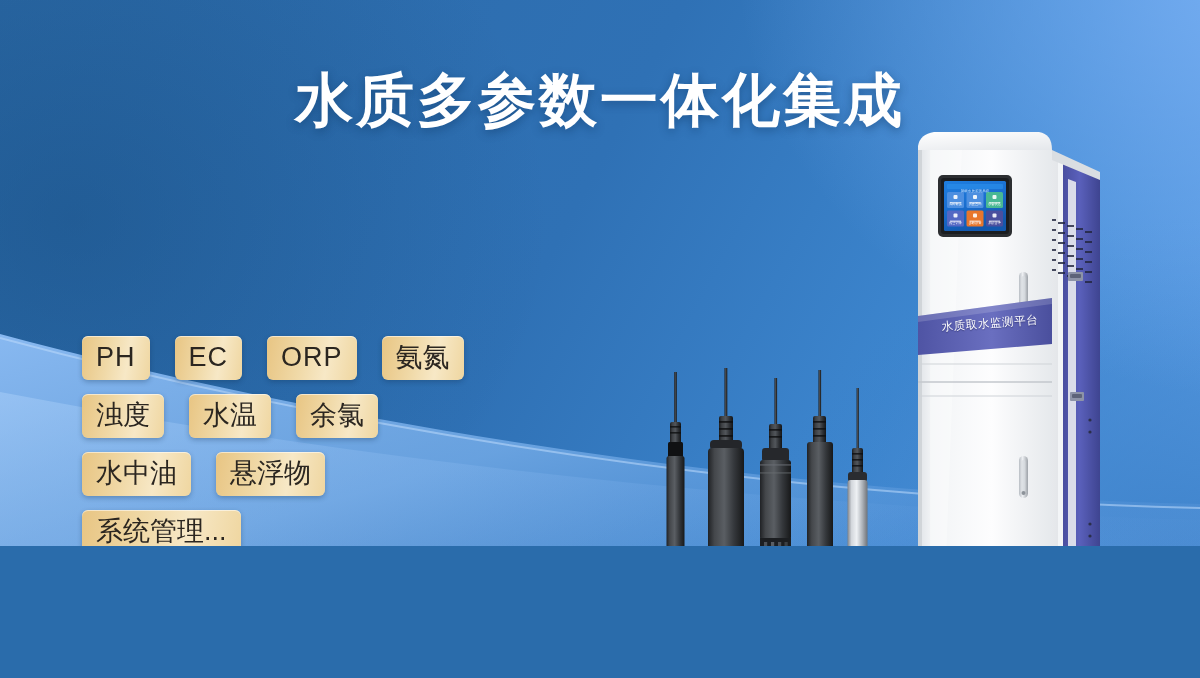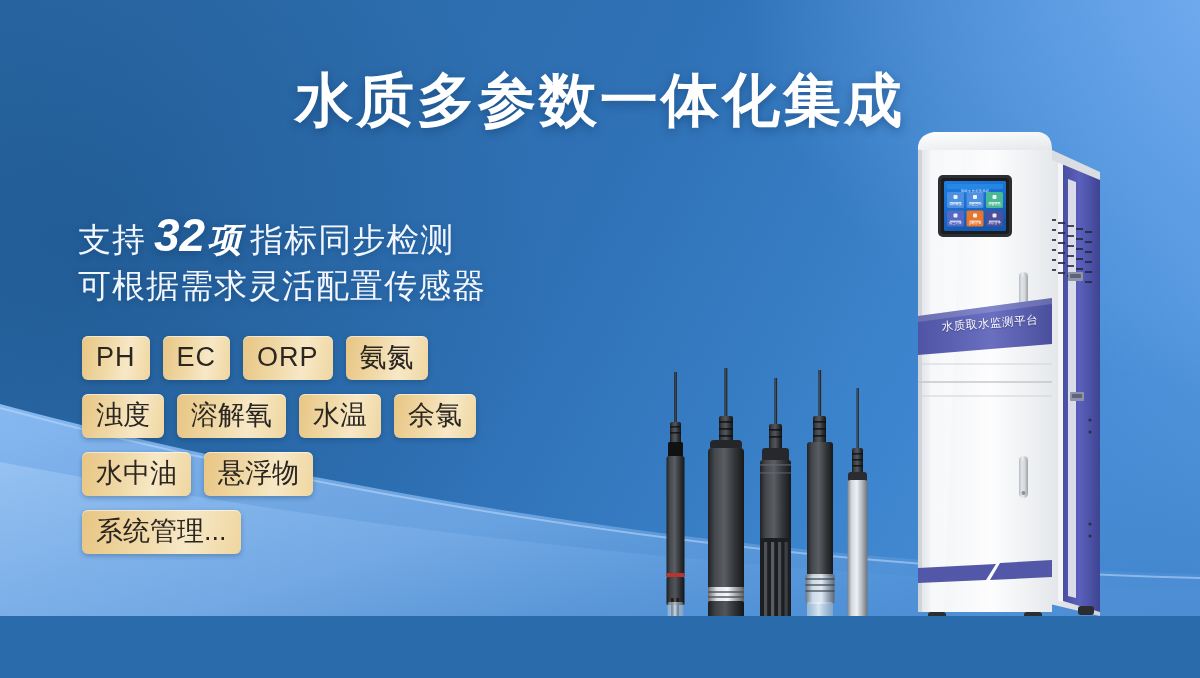--- a/index.html
+++ b/index.html
@@ -5,21 +5,21 @@
   * { margin:0; padding:0; box-sizing:border-box; }
   html,body { width:1200px; height:678px; overflow:hidden; }
   body {
     font-family:"Liberation Sans","DejaVu Sans",sans-serif;
     background:#2a6cab;
   }
 
   
   #stage {
     position:relative;
-    width:1200px; height:616px;
+    width:1200px; height:546px;
     overflow:hidden;
     background:
       radial-gradient(ellipse 900px 700px at 108% -6%, #79b0f4 0%, rgba(121,176,244,0) 62%),
       radial-gradient(ellipse 760px 620px at 100% 108%, #3b80c8 0%, rgba(59,128,200,0) 60%),
       linear-gradient(118deg, #2b69a6 0%, #2f71b5 46%, #3d86cf 74%, #5fa0e8 100%);
   }
 
   
   .vignette {
     position:absolute; inset:0;
@@ -55,21 +55,21 @@
     text-shadow:0 3px 8px rgba(10,50,95,.45);
   }
   .sub-unit {
     font-size:34px; font-weight:bold; color:#ffffff; font-style:italic;
     padding-right:8px;
     text-shadow:0 3px 8px rgba(10,50,95,.45);
   }
 
   
   .tags { position:absolute; left:82px; top:336px; width:540px; }
-  .tag-row { display:flex; gap:13px; margin-bottom:14px; }
+  .tag-row { display:flex; gap:25px; margin-bottom:14px; }
   .tag {
     background:linear-gradient(100deg,#e8c583 0%,#f0d9a7 38%,#f7e8c6 66%,#efd6a0 100%);
     border-radius:6px;
     padding:5px 14px 7px 14px;
     color:#2b2620;
     font-size:27px;
     line-height:32px;
     white-space:nowrap;
     box-shadow:0 2px 5px rgba(15,45,80,.30), inset 0 1px 0 rgba(255,255,255,.55);
   }
@@ -119,40 +119,30 @@
         <stop offset="100%" stop-color="#6aa3e4" stop-opacity="0.05"></stop>
       </linearGradient>
     </defs>
     <path d="M0,88 C230,150 520,206 830,236 C980,250 1110,256 1200,258 L1200,300 L0,300 Z" fill="url(#wg1)"></path>
     <path d="M0,146 C260,196 560,236 880,258 C1020,268 1130,272 1200,274 L1200,300 L0,300 Z" fill="url(#wg2)"></path>
     <path d="M0,92 C230,154 520,210 830,240 C980,254 1110,260 1200,262" fill="none" stroke="#bedafb" stroke-opacity="0.55" stroke-width="2"></path>
   </svg>
 
   <div class="title">水质多参数一体化集成</div>
 
-  <div class="subs">
-    <div class="sub-line">
-      <span>支持</span>
-      <span class="sub-num">32</span>
-      <span class="sub-unit">项</span>
-      <span>指标同步检测</span>
-    </div>
-    <div class="sub-line">可根据需求灵活配置传感器</div>
-  </div>
 
   <div class="tags">
     <div class="tag-row">
       <div class="tag latin">PH</div>
       <div class="tag latin">EC</div>
       <div class="tag latin">ORP</div>
       <div class="tag">氨氮</div>
     </div>
     <div class="tag-row">
       <div class="tag">浊度</div>
-      <div class="tag">溶解氧</div>
       <div class="tag">水温</div>
       <div class="tag">余氯</div>
     </div>
     <div class="tag-row">
       <div class="tag">水中油</div>
       <div class="tag">悬浮物</div>
     </div>
     <div class="tag-row">
       <div class="tag">系统管理...</div>
     </div>

